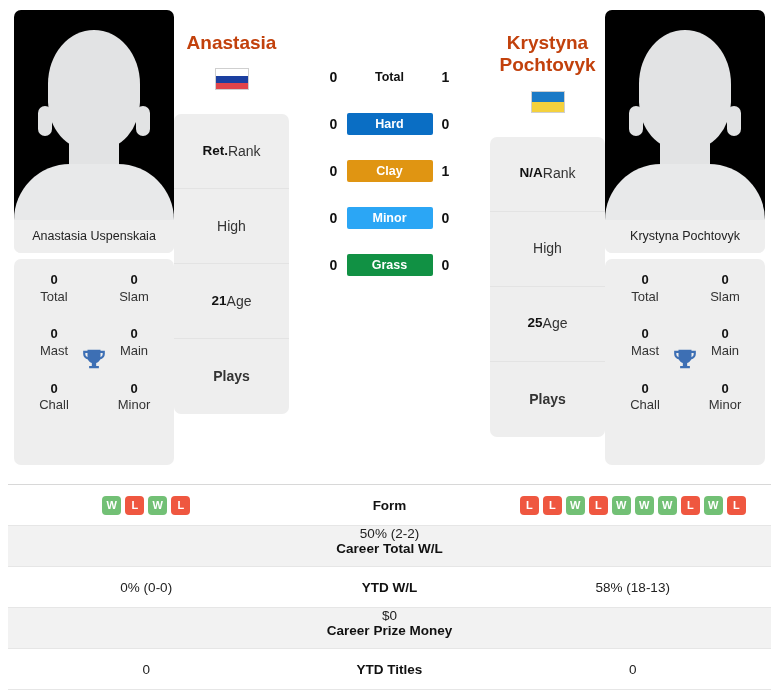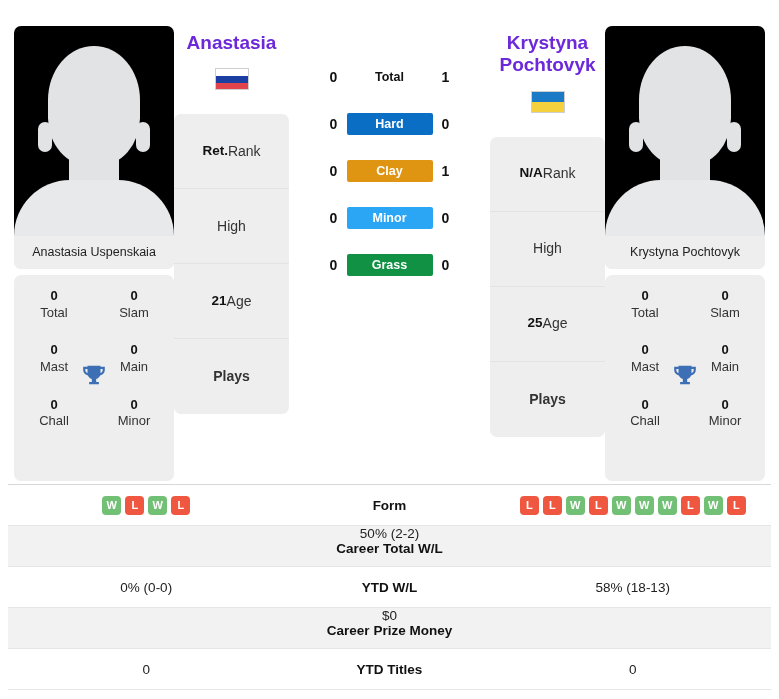--- a/index.html
+++ b/index.html
@@ -14,21 +14,21 @@
 
   
   .top-region {
     display: flex;
     align-items: flex-start;
     padding: 10px 14px 0 14px;
     height: 470px;
   }
 
   
-  .player-col { width: 160px; flex: 0 0 160px; margin-top: 16px; }
+  .player-col { width: 160px; flex: 0 0 160px; }
 
   .photo-card {
     background: #eeeeee;
     border-radius: 7px;
     overflow: hidden;
   }
   .photo {
     height: 210px;
     background: #000000;
     position: relative;
@@ -104,21 +104,21 @@
   }
 
   
   .info-col { width: 115px; flex: 0 0 115px; padding-top: 0; }
   .name-block {
     text-align: center;
     font-size: 19px;
     font-weight: bold;
     line-height: 1.18;
     padding-top: 22px;
-    color: #6d28d9;
+    color: #c2410c;
   }
   .flag {
     width: 34px; height: 22px;
     margin: 14px auto 0 auto;
     border: 1px solid #cfcfcf;
     overflow: hidden;
   }
   .flag-band { width: 100%; height: 33.34%; }
 
   .info-card {

